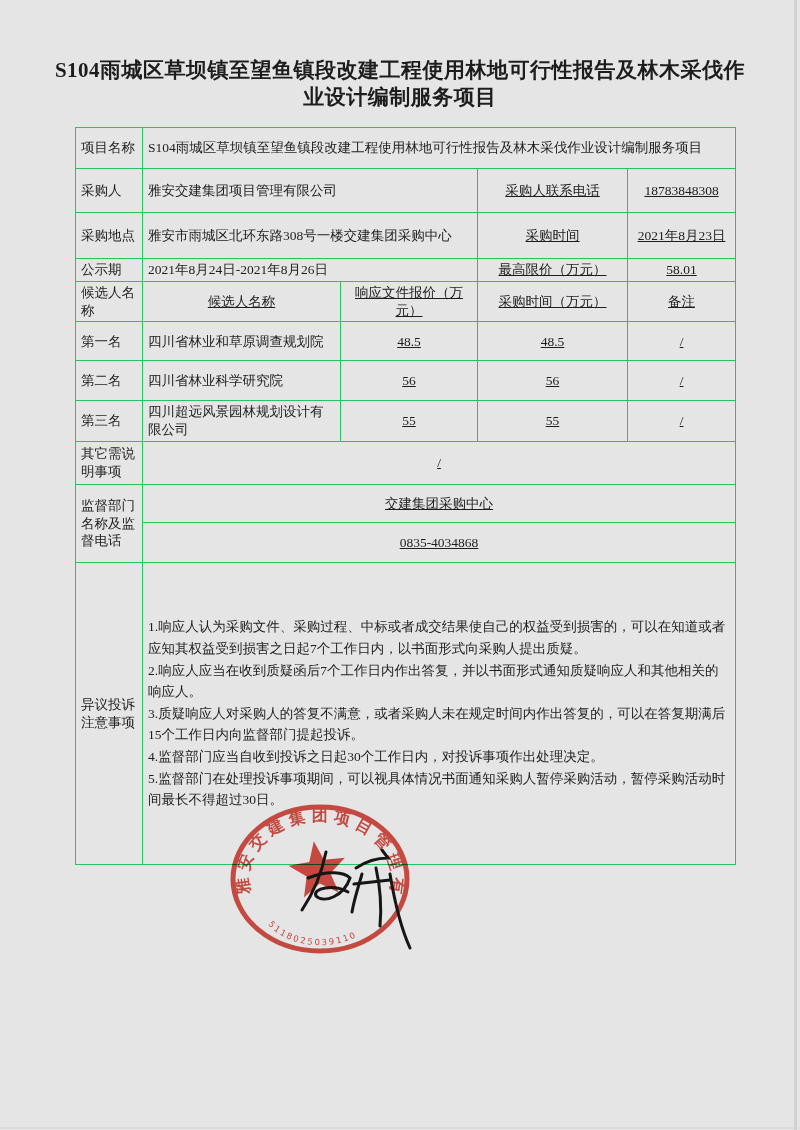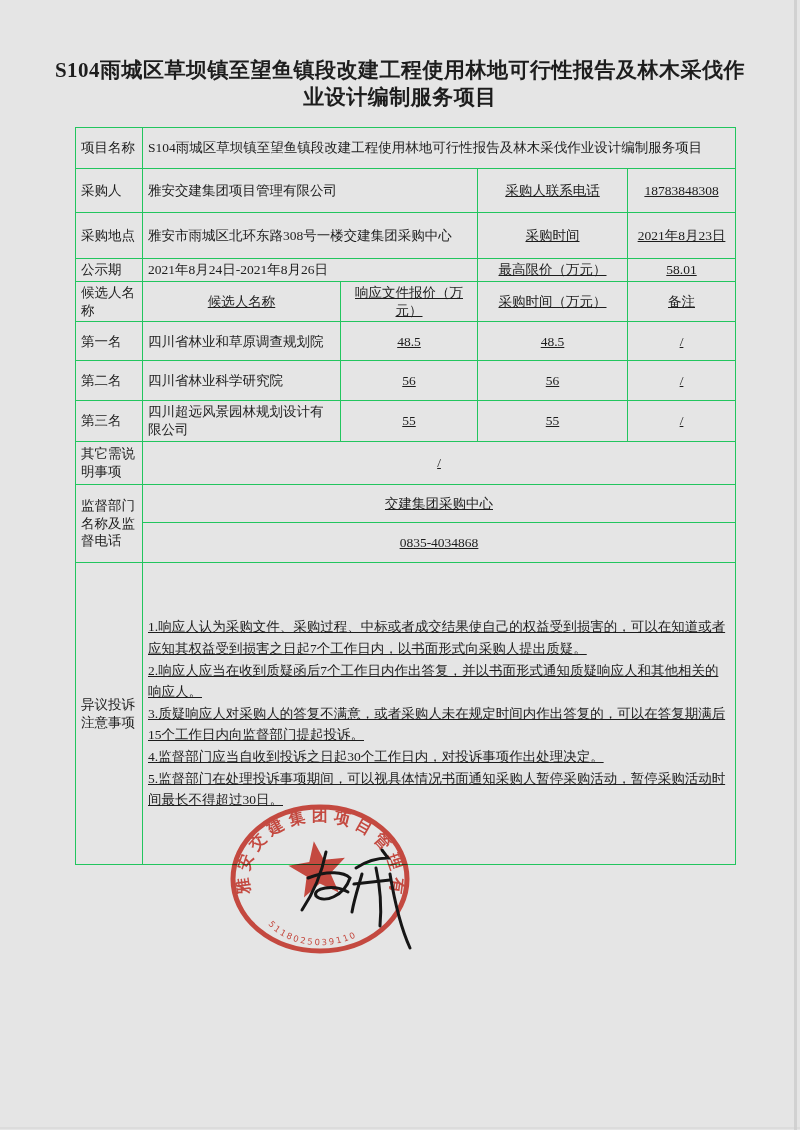--- a/index.html
+++ b/index.html
@@ -32,21 +32,21 @@
     overflow:hidden;
   }
   td.c{text-align:center;text-decoration:underline;}
   td.lbl{padding:2px 4px;}
   td.lblc{padding:2px 3px;text-align:left;}
 
   .objection-cell{padding:4px 8px 4px 6px;}
   .objection-inner{
     display:flex;flex-direction:column;justify-content:center;
     height:100%;min-height:296px;
-    font-size:13.5px;line-height:1.6;text-decoration:underline;
+    font-size:13.5px;line-height:1.6;
   }
   .objection-inner p{margin:0;}
 
   .sig-row{
     position:absolute;left:63px;top:868px;width:680px;height:42px;
     border:2px solid #2f2f2f;background:transparent;
     display:flex;align-items:center;
     padding-left:14px;box-sizing:border-box;
     font-size:13.5px;
   }

